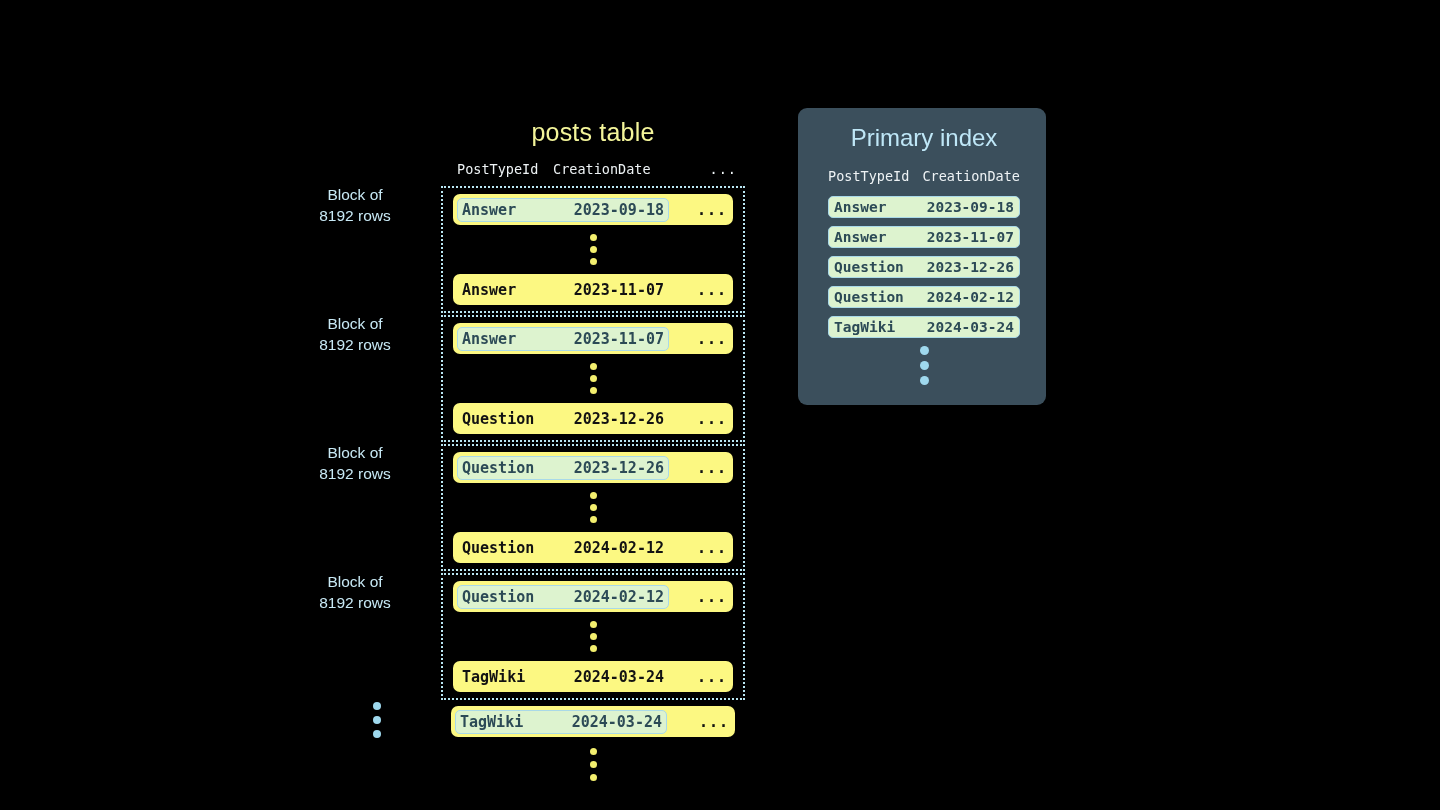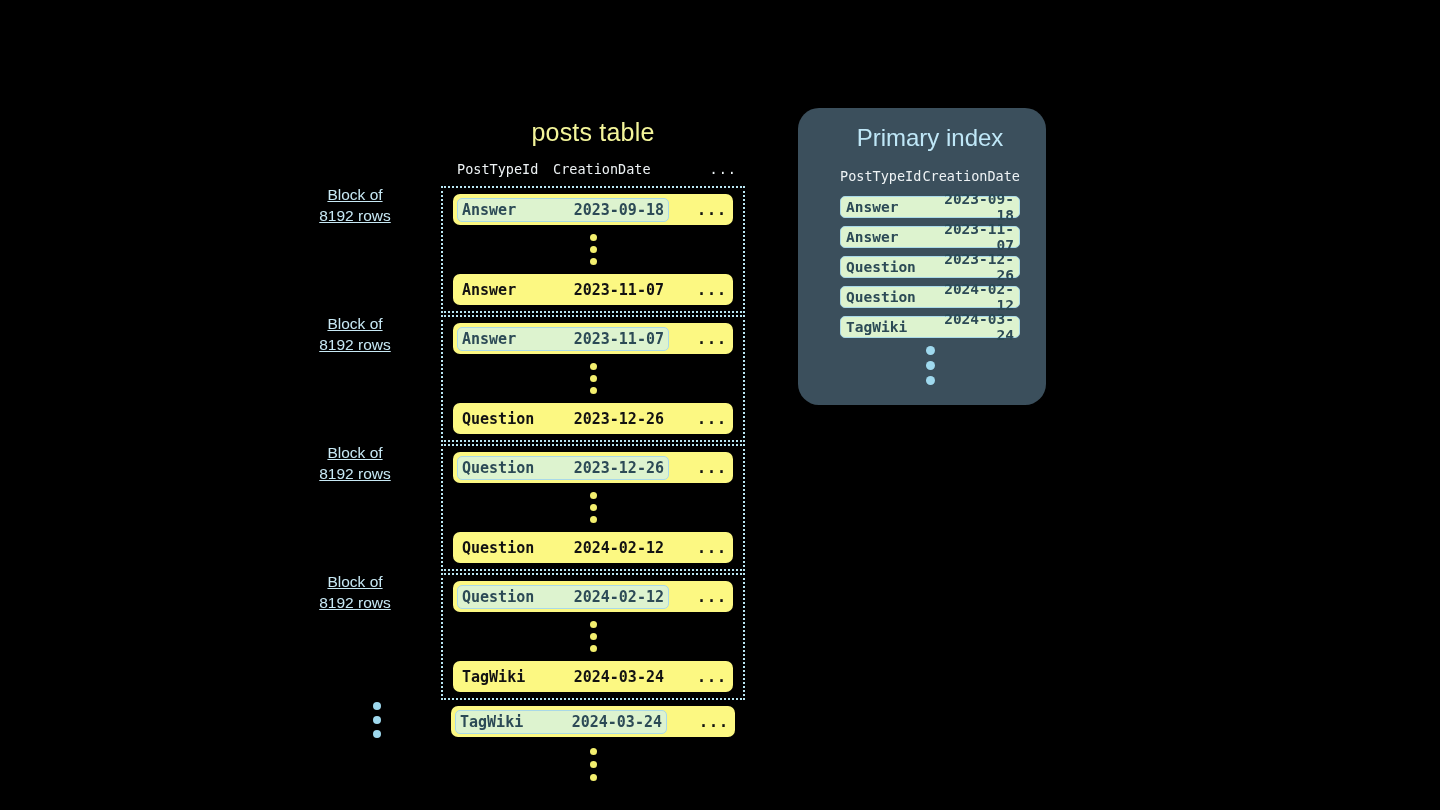--- a/index.html
+++ b/index.html
@@ -106,21 +106,20 @@
 
   
   .block-label {
     position: absolute;
     right: 0;
     width: 130px;
     text-align: center;
     color: #c8e9f5;
     font-size: 15.5px;
     line-height: 21px;
-    text-decoration: underline;
   }
   #left-labels {
     position: absolute;
     left: 290px; top: 118px;
     width: 130px; height: 640px;
   }
   .left-dots {
     position: absolute;
     left: 83px; top: 570px;
     display: flex; flex-direction: column;
@@ -131,22 +130,22 @@
     border-radius: 50%;
     background: #9fd9ee;
   }
 
   
   #primary-index {
     position: absolute;
     left: 798px; top: 108px;
     width: 248px;
     background: #3b4f5c;
-    border-radius: 21px;
-    padding: 16px 0 20px 16px;
+    border-radius: 9px;
+    padding: 16px 0 20px 4px;
   }
   .index-title {
     font-size: 24px;
     color: #bfe7f7;
     text-align: center;
     margin-bottom: 16px;
   }
   .index-headers {
     display: flex;
     font-family: "DejaVu Sans Mono", monospace;

